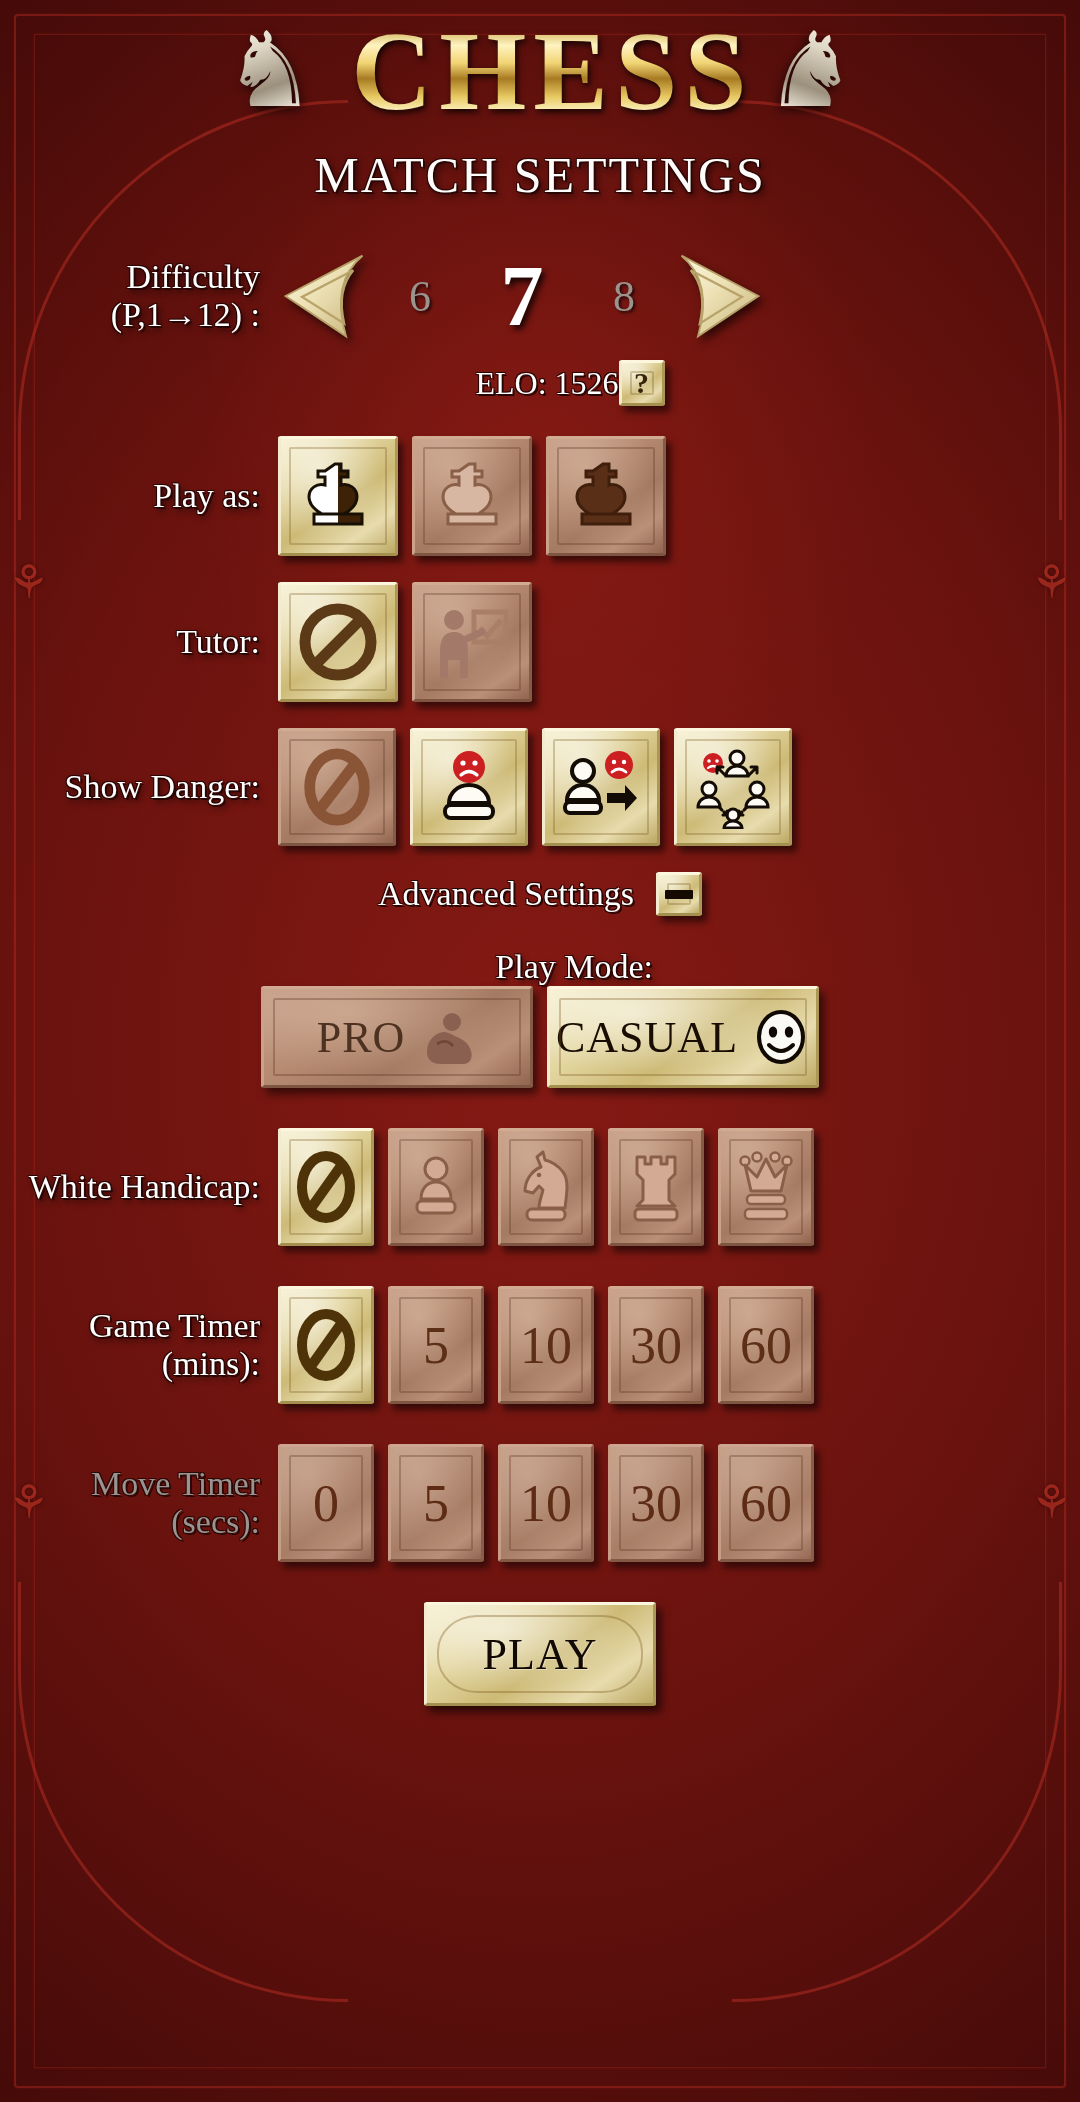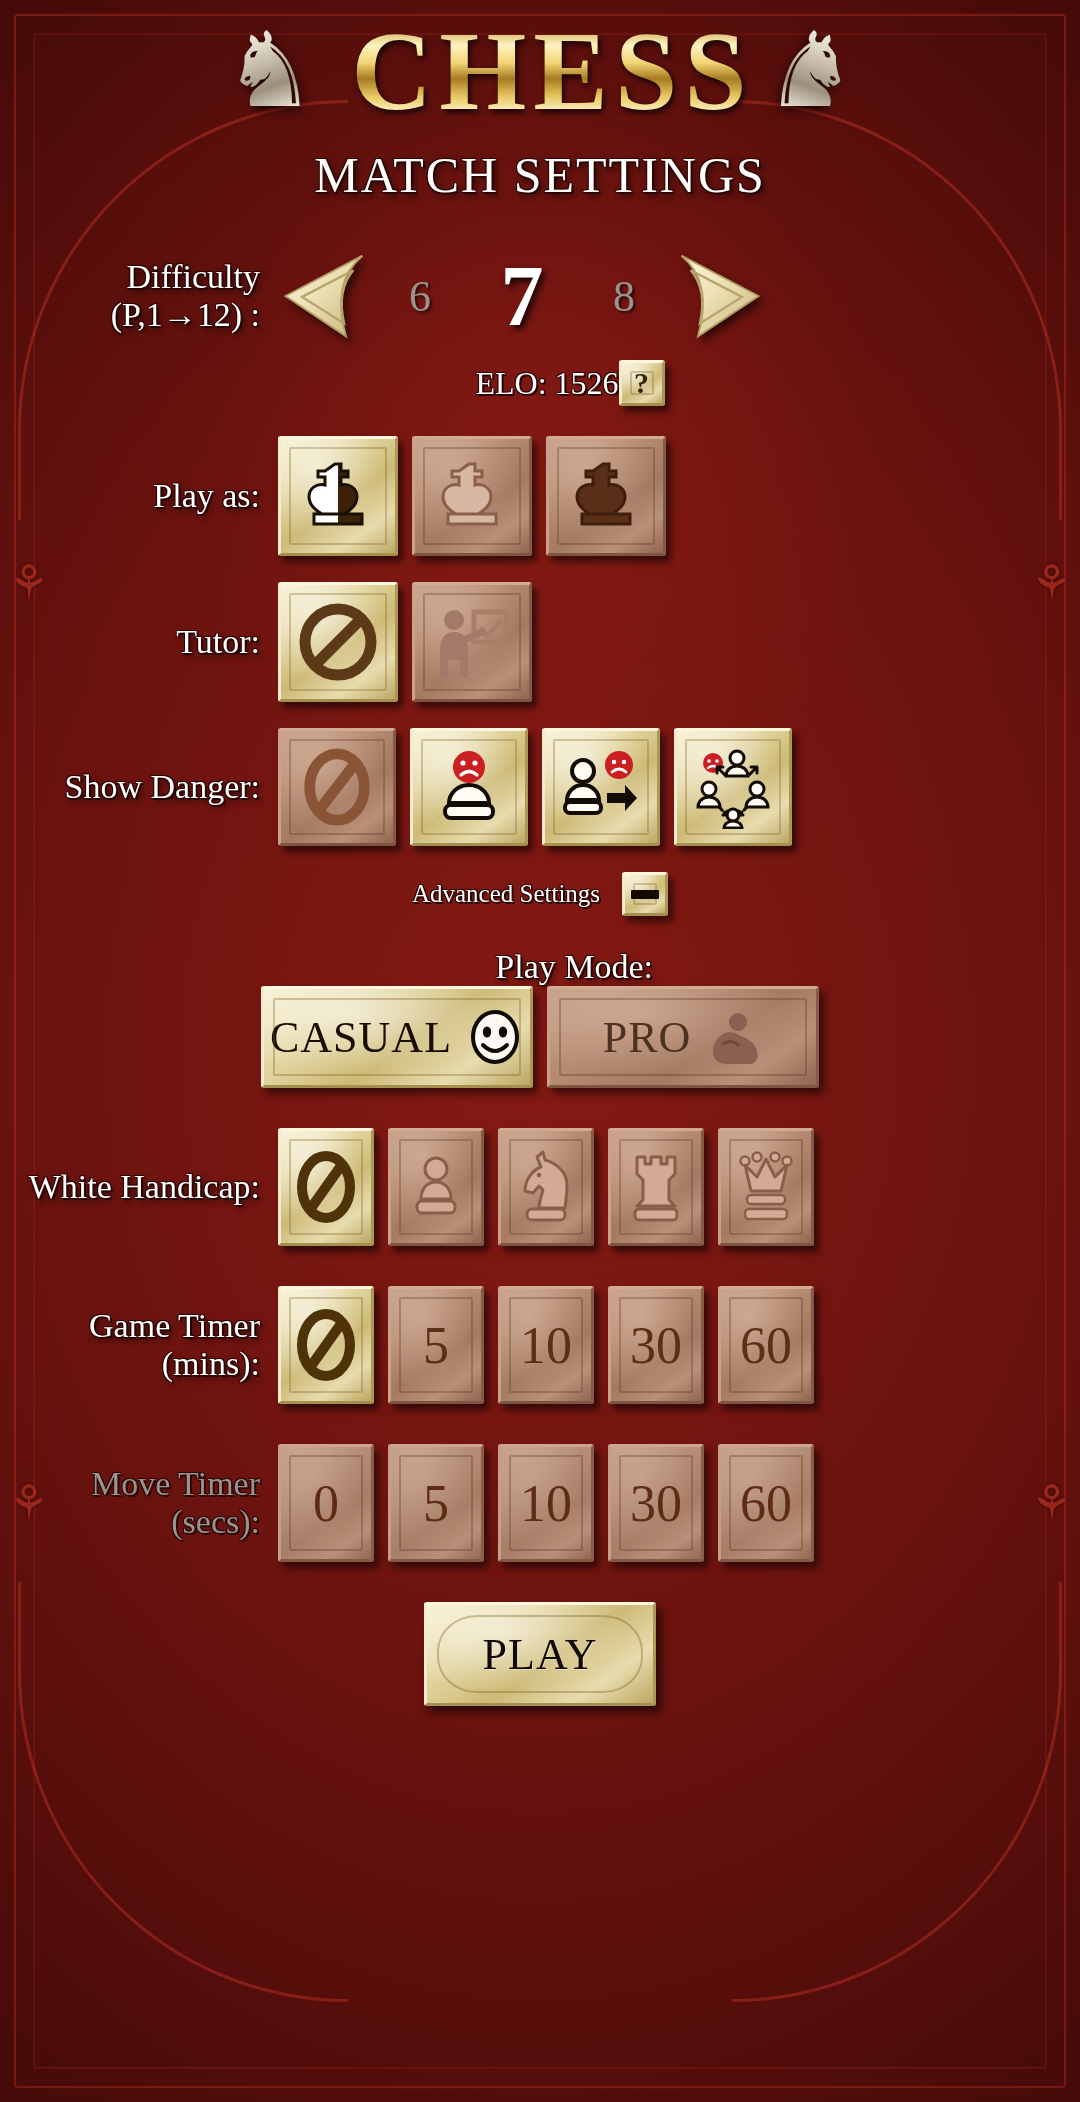--- a/index.html
+++ b/index.html
@@ -282,21 +282,21 @@
   .adv-row {
     display: flex;
     align-items: center;
     justify-content: center;
     gap: 22px;
     margin-top: 26px;
     position: relative;
     z-index: 5;
   }
   .adv-label {
-    font-size: 25px;
+    font-size: 34px;
     color: #fff;
     text-shadow: 2px 2px 0 #280604, -1px -1px 0 #280604, 1px -1px 0 #280604, -1px 1px 0 #280604;
   }
   .adv-toggle {
     width: 46px; height: 44px;
     display: flex; align-items: center; justify-content: center;
     cursor: pointer;
   }
   .adv-toggle .bar {
     width: 28px; height: 9px; background: #140a02; border-radius: 1px;
@@ -577,39 +577,39 @@
           </span>
       </div>
     </div>
 
     <div class="spacer-sm"></div>
 
     <div class="row" style="margin-top:18px;flex-direction:column;">
       <div class="row-label">Play Mode:</div>
       <div class="row-controls">
 
+        <div class="tile unsel mode-btn">
+          <span class="mode-text">PRO</span>
+          <svg class="ico" width="58" height="58" viewBox="0 0 58 58">
+            <circle cx="33" cy="14" r="9" fill="#8a6050"></circle>
+            <path d="M24 24 c-10 2 -16 10 -16 20 c0 9 7 12 14 12 h22 c7 0 10 -6 8 -13 c-2 -8 -9 -12 -14 -14 c-4 -2 -9 -5 -14 -5 z" fill="#8a6050"></path>
+            <path d="M18 36 c6 -4 12 -3 16 2" fill="none" stroke="#6d4739" stroke-width="3"></path>
+          </svg>
+        </div>
+
         <div class="tile sel mode-btn">
           <span class="mode-text">CASUAL</span>
           <svg class="ico" width="58" height="58" viewBox="0 0 58 58">
             <ellipse cx="29" cy="29" rx="22" ry="25" fill="#fbfaf5" stroke="#100a02" stroke-width="4"></ellipse>
             <ellipse cx="21" cy="24" rx="4.2" ry="5.5" fill="#100a02"></ellipse>
             <ellipse cx="37" cy="24" rx="4.2" ry="5.5" fill="#100a02"></ellipse>
             <path d="M17 37 q12 12 24 0" fill="none" stroke="#100a02" stroke-width="4" stroke-linecap="round"></path>
           </svg>
         </div>
 
-        <div class="tile unsel mode-btn">
-          <span class="mode-text">PRO</span>
-          <svg class="ico" width="58" height="58" viewBox="0 0 58 58">
-            <circle cx="33" cy="14" r="9" fill="#8a6050"></circle>
-            <path d="M24 24 c-10 2 -16 10 -16 20 c0 9 7 12 14 12 h22 c7 0 10 -6 8 -13 c-2 -8 -9 -12 -14 -14 c-4 -2 -9 -5 -14 -5 z" fill="#8a6050"></path>
-            <path d="M18 36 c6 -4 12 -3 16 2" fill="none" stroke="#6d4739" stroke-width="3"></path>
-          </svg>
-        </div>
-
       </div>
     </div>
 
     <div class="spacer-lg"></div>
 
     <div class="row">
       <div class="row-label">White Handicap:</div>
       <div class="row-controls">
 
         <div class="tile sel rect-sm">

